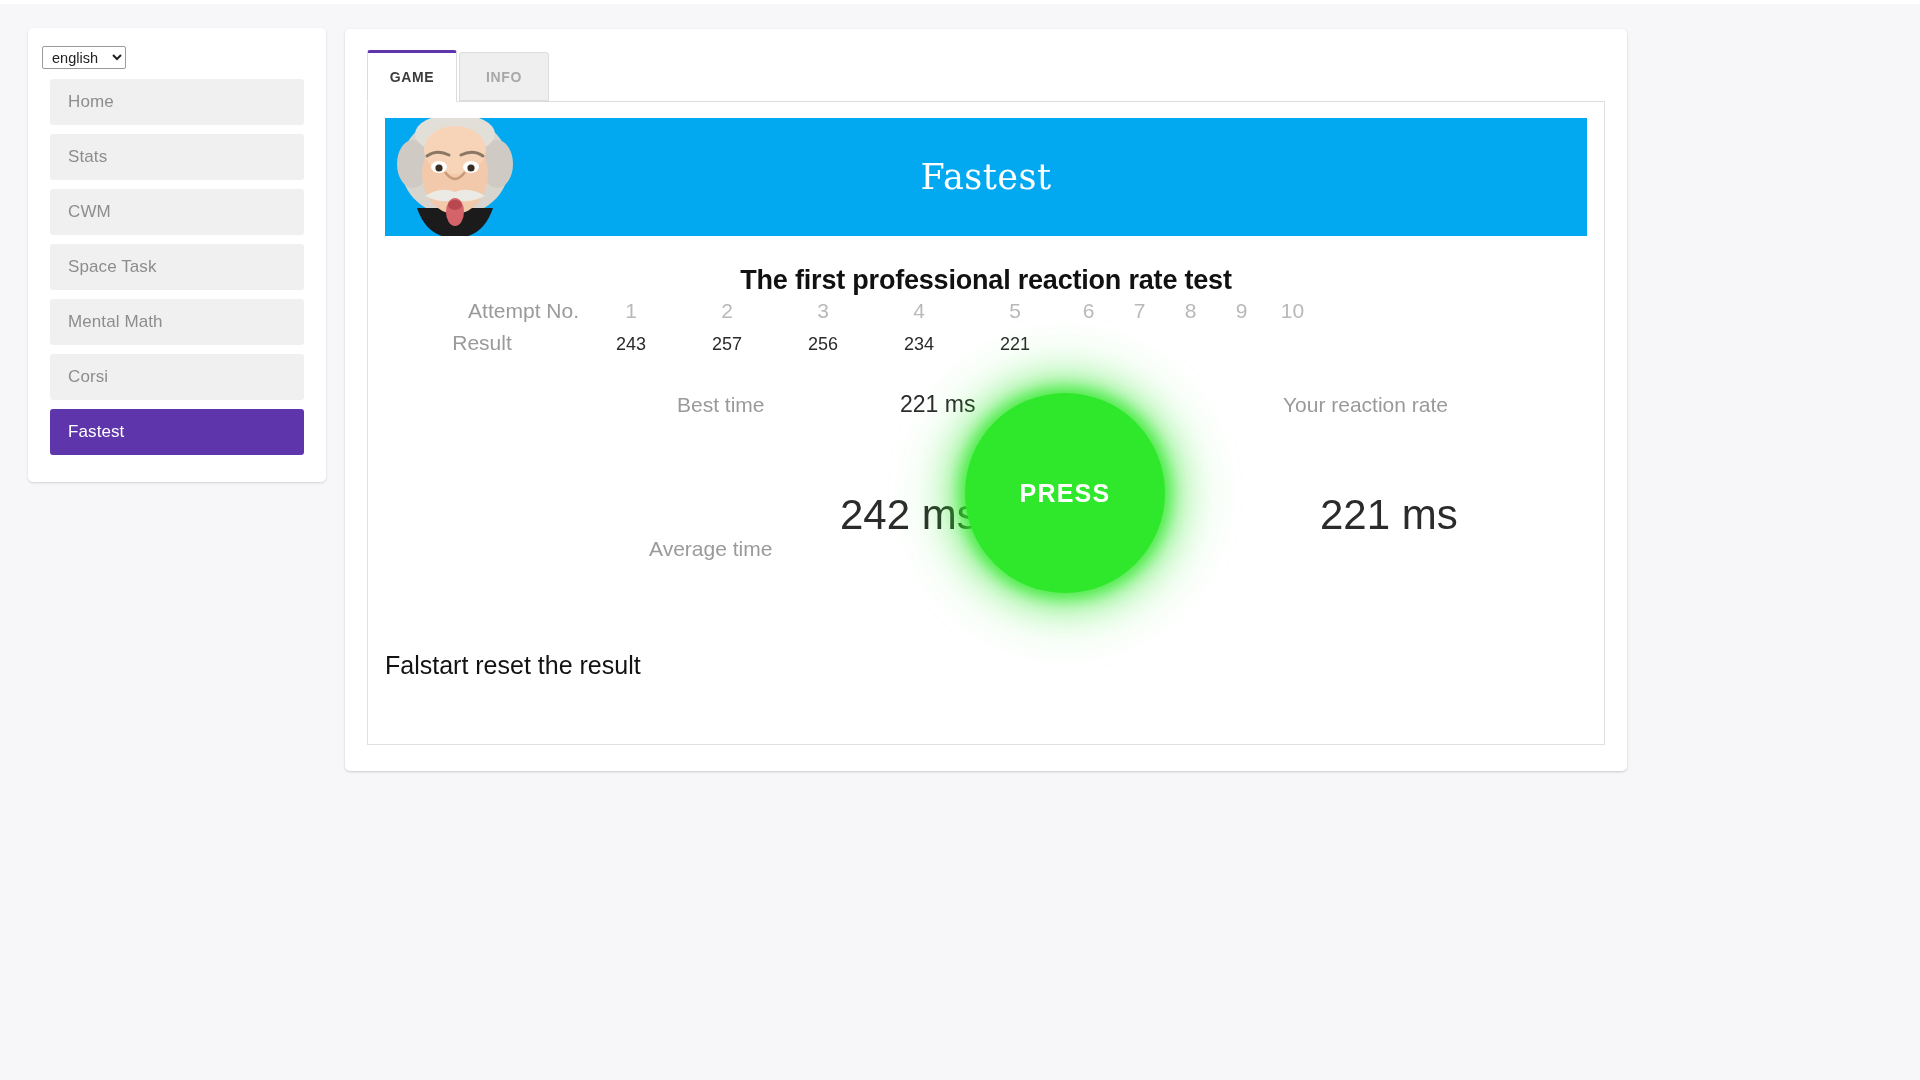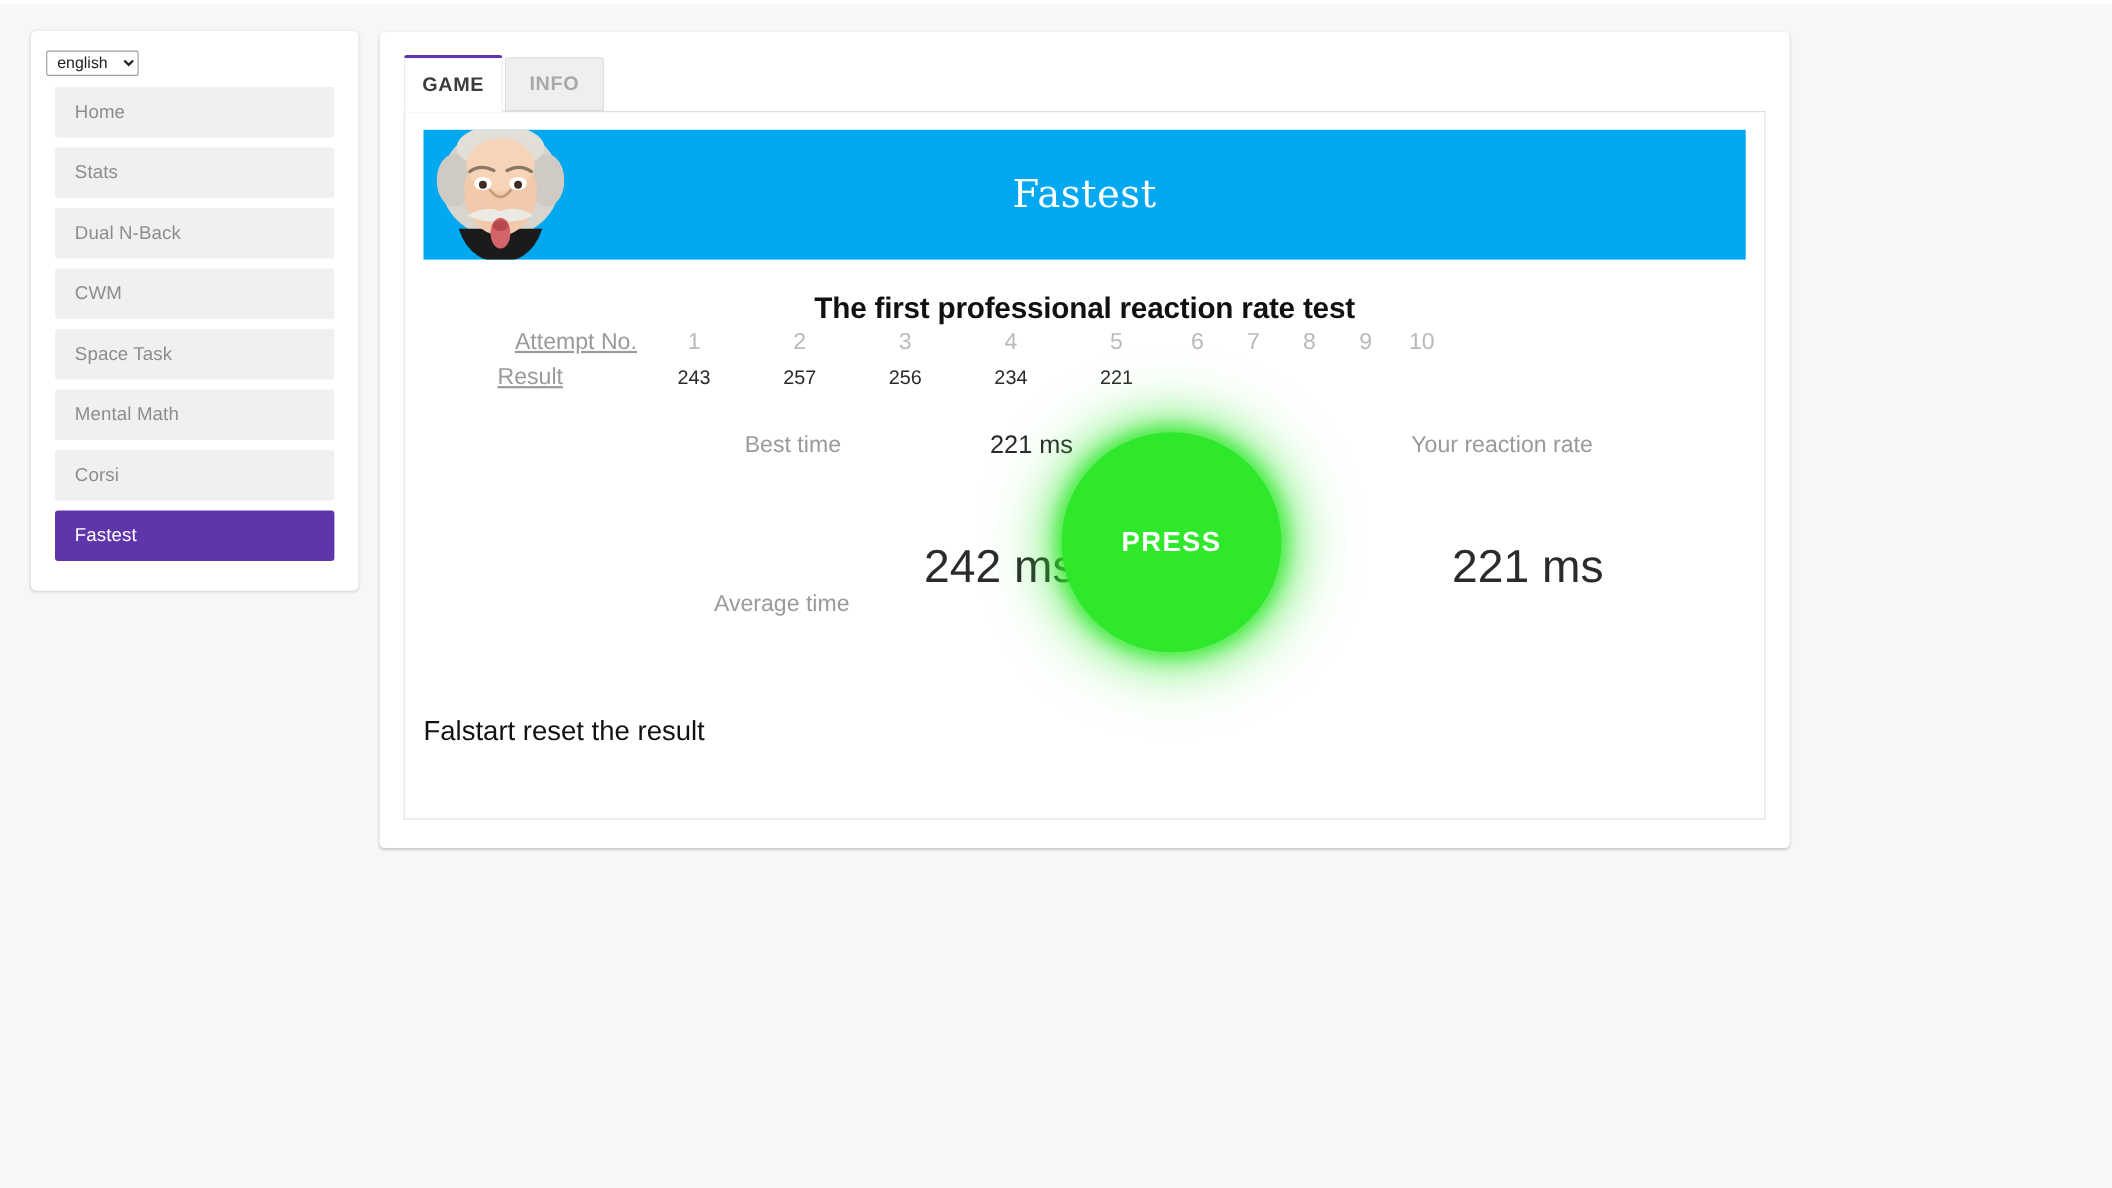--- a/index.html
+++ b/index.html
@@ -101,21 +101,21 @@
     display: flex;
     align-items: flex-end;
   }
   .tab {
     position: relative;
     height: 52px;
     min-width: 90px;
     display: flex;
     align-items: center;
     justify-content: center;
-    font-size: 18px;
+    font-size: 14px;
     font-weight: bold;
     letter-spacing: .6px;
     box-sizing: border-box;
     cursor: pointer;
     user-select: none;
   }
   .tab.active {
     background: #ffffff;
     color: #3c3c3c;
     border: 1px solid #dcdcdc;
@@ -193,21 +193,20 @@
     height: 32px;
   }
   .row-label {
     width: 198px;
     flex: none;
     text-align: right;
     font-size: 21px;
     color: #9a9a9a;
     padding-right: 4px;
     box-sizing: border-box;
-    text-decoration: underline;
   }
   .row-label.result-label { color: #9a9a9a; text-align: center; }
   .cells {
     display: flex;
     flex: 1;
     align-items: baseline;
   }
   .cell {
     text-align: center;
     font-size: 21px;
@@ -295,21 +294,20 @@
 
     <div class="lang-wrap">
       <select class="lang-select">
         <option>english</option>
       </select>
     </div>
 
     <ul class="nav-list">
       <li class="nav-item">Home</li>
       <li class="nav-item">Stats</li>
-      <li class="nav-item">Dual N-Back</li>
       <li class="nav-item">CWM</li>
       <li class="nav-item">Space Task</li>
       <li class="nav-item">Mental Math</li>
       <li class="nav-item">Corsi</li>
       <li class="nav-item active">Fastest</li>
     </ul>
   </div>
 
   <div class="main-card">
 

